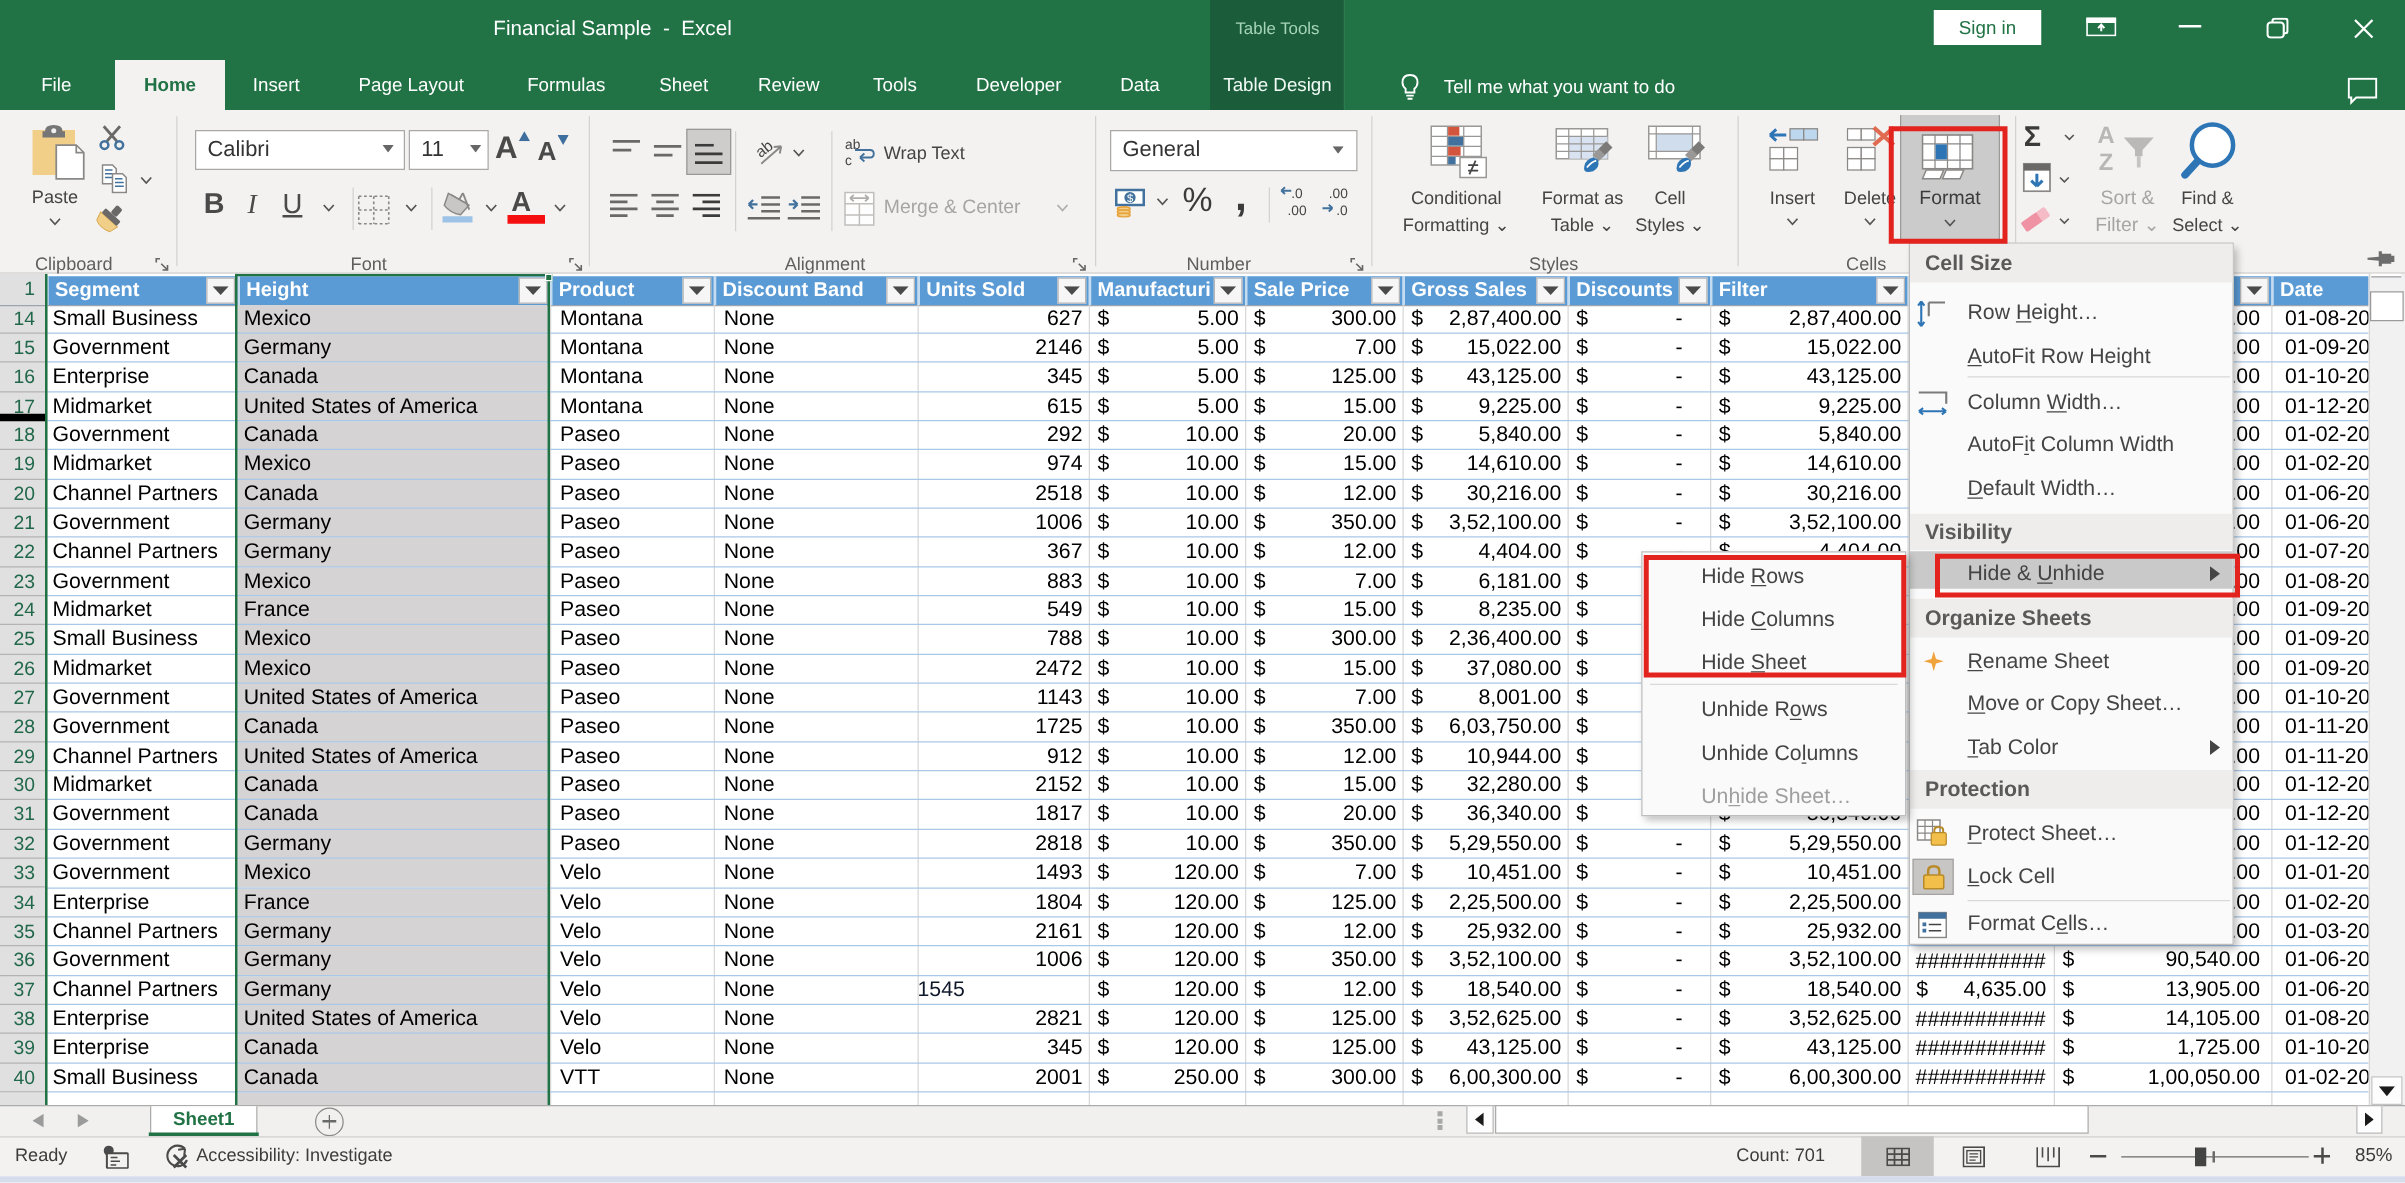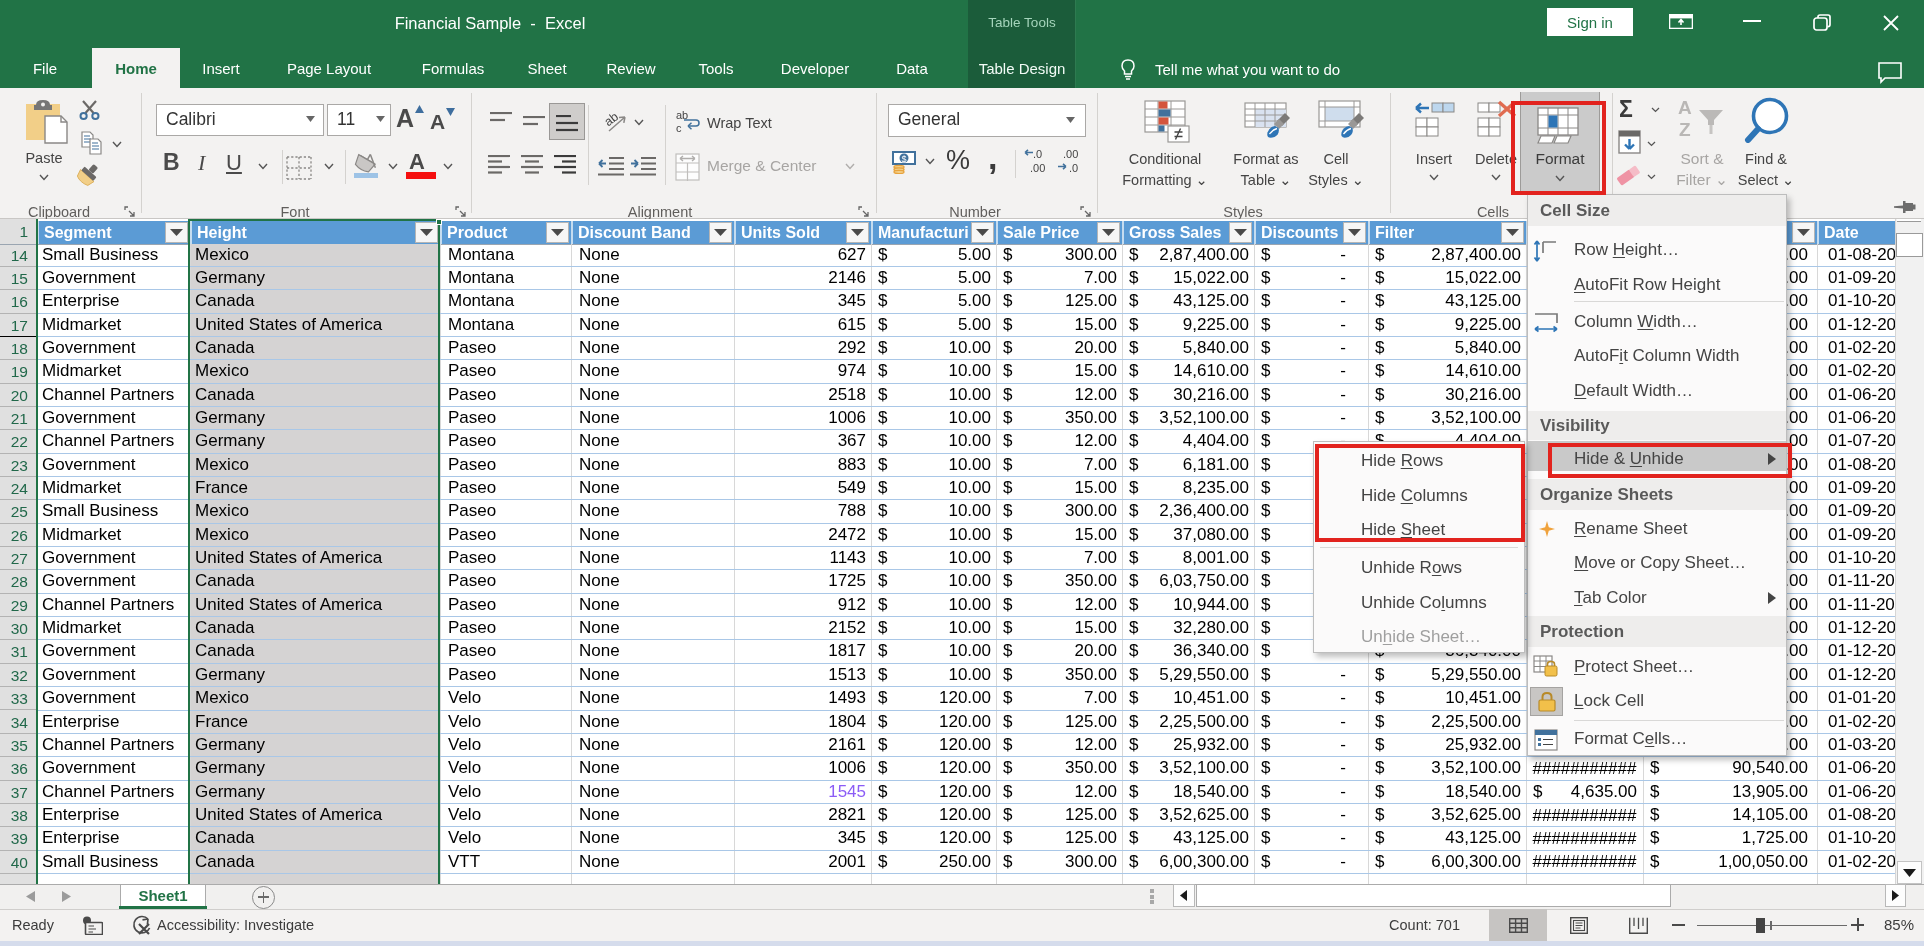--- a/index.html
+++ b/index.html
@@ -490,21 +490,21 @@
     <div class="a" style="left:996px;top:71.19999999999999px;width:121px;height:23.35px;line-height:22.35px;color:#000;font-size:17px;text-align:right;">125.00</div>
 <div class="a" style="left:1129px;top:71.19999999999999px;height:23.35px;line-height:22.35px;color:#000;font-size:17px;">$</div>
     <div class="a" style="left:1122px;top:71.19999999999999px;width:127px;height:23.35px;line-height:22.35px;color:#000;font-size:17px;text-align:right;">43,125.00</div>
 <div class="a" style="left:1261px;top:71.19999999999999px;height:23.35px;line-height:22.35px;color:#000;font-size:17px;">$</div>
     <div class="a" style="left:1254px;top:71.19999999999999px;width:92px;height:23.35px;line-height:22.35px;color:#000;font-size:17px;text-align:right;">-</div>
 <div class="a" style="left:1375px;top:71.19999999999999px;height:23.35px;line-height:22.35px;color:#000;font-size:17px;">$</div>
     <div class="a" style="left:1368px;top:71.19999999999999px;width:153px;height:23.35px;line-height:22.35px;color:#000;font-size:17px;text-align:right;">43,125.00</div>
 <div class="a" style="left:1650px;top:71.19999999999999px;height:23.35px;line-height:22.35px;color:#000;font-size:17px;">$</div>
     <div class="a" style="left:1643px;top:71.19999999999999px;width:165px;height:23.35px;line-height:22.35px;color:#000;font-size:17px;text-align:right;">1,725.00</div>
 <div class="a" style="left:1828px;top:71.19999999999999px;height:23.35px;line-height:22.35px;color:#000;font-size:17px;white-space:nowrap;">01-10-2014</div>
-<div class="a" style="left:0;top:94.55000000000001px;width:37px;height:23.35px;line-height:23.35px;color:#21684a;font-size:15.5px;text-align:right;padding-right:9px;border-bottom:1px solid #000000;">17</div>
+<div class="a" style="left:0;top:94.55000000000001px;width:37px;height:23.35px;line-height:23.35px;color:#21684a;font-size:15.5px;text-align:right;padding-right:9px;border-bottom:6px solid #000000;">17</div>
 <div class="a" style="left:190px;top:94.55000000000001px;width:247.5px;height:23.35px;background:#d5d3d3;"></div>
 <div class="a" style="left:42px;top:94.55000000000001px;height:23.35px;line-height:22.35px;color:#000;font-size:17px;white-space:nowrap;">Midmarket</div>
 <div class="a" style="left:195px;top:94.55000000000001px;height:23.35px;line-height:22.35px;color:#000;font-size:17px;white-space:nowrap;">United States of America</div>
 <div class="a" style="left:448px;top:94.55000000000001px;height:23.35px;line-height:22.35px;color:#000;font-size:17px;">Montana</div>
 <div class="a" style="left:579px;top:94.55000000000001px;height:23.35px;line-height:22.35px;color:#000;font-size:17px;">None</div>
 <div class="a" style="left:734px;top:94.55000000000001px;width:132px;height:23.35px;line-height:22.35px;color:#000;font-size:17px;text-align:right;">615</div>
 <div class="a" style="left:878px;top:94.55000000000001px;height:23.35px;line-height:22.35px;color:#000;font-size:17px;">$</div>
     <div class="a" style="left:871px;top:94.55000000000001px;width:120px;height:23.35px;line-height:22.35px;color:#000;font-size:17px;text-align:right;">5.00</div>
 <div class="a" style="left:1003px;top:94.55000000000001px;height:23.35px;line-height:22.35px;color:#000;font-size:17px;">$</div>
     <div class="a" style="left:996px;top:94.55000000000001px;width:121px;height:23.35px;line-height:22.35px;color:#000;font-size:17px;text-align:right;">15.00</div>
@@ -796,21 +796,21 @@
     <div class="a" style="left:1368px;top:421.45000000000005px;width:153px;height:23.35px;line-height:22.35px;color:#000;font-size:17px;text-align:right;">36,340.00</div>
 <div class="a" style="left:1650px;top:421.45000000000005px;height:23.35px;line-height:22.35px;color:#000;font-size:17px;">$</div>
     <div class="a" style="left:1643px;top:421.45000000000005px;width:165px;height:23.35px;line-height:22.35px;color:#000;font-size:17px;text-align:right;">18,170.00</div>
 <div class="a" style="left:1828px;top:421.45000000000005px;height:23.35px;line-height:22.35px;color:#000;font-size:17px;white-space:nowrap;">01-12-2014</div>
 <div class="a" style="left:0;top:444.79999999999995px;width:37px;height:23.35px;line-height:23.35px;color:#21684a;font-size:15.5px;text-align:right;padding-right:9px;border-bottom:1px solid #b3b3b3;">32</div>
 <div class="a" style="left:190px;top:444.79999999999995px;width:247.5px;height:23.35px;background:#d5d3d3;"></div>
 <div class="a" style="left:42px;top:444.79999999999995px;height:23.35px;line-height:22.35px;color:#000;font-size:17px;white-space:nowrap;">Government</div>
 <div class="a" style="left:195px;top:444.79999999999995px;height:23.35px;line-height:22.35px;color:#000;font-size:17px;white-space:nowrap;">Germany</div>
 <div class="a" style="left:448px;top:444.79999999999995px;height:23.35px;line-height:22.35px;color:#000;font-size:17px;">Paseo</div>
 <div class="a" style="left:579px;top:444.79999999999995px;height:23.35px;line-height:22.35px;color:#000;font-size:17px;">None</div>
-<div class="a" style="left:734px;top:444.79999999999995px;width:132px;height:23.35px;line-height:22.35px;color:#000;font-size:17px;text-align:right;">1513</div>
+<div class="a" style="left:734px;top:444.79999999999995px;width:132px;height:23.35px;line-height:22.35px;color:#000;font-size:17px;text-align:right;">2818</div>
 <div class="a" style="left:878px;top:444.79999999999995px;height:23.35px;line-height:22.35px;color:#000;font-size:17px;">$</div>
     <div class="a" style="left:871px;top:444.79999999999995px;width:120px;height:23.35px;line-height:22.35px;color:#000;font-size:17px;text-align:right;">10.00</div>
 <div class="a" style="left:1003px;top:444.79999999999995px;height:23.35px;line-height:22.35px;color:#000;font-size:17px;">$</div>
     <div class="a" style="left:996px;top:444.79999999999995px;width:121px;height:23.35px;line-height:22.35px;color:#000;font-size:17px;text-align:right;">350.00</div>
 <div class="a" style="left:1129px;top:444.79999999999995px;height:23.35px;line-height:22.35px;color:#000;font-size:17px;">$</div>
     <div class="a" style="left:1122px;top:444.79999999999995px;width:127px;height:23.35px;line-height:22.35px;color:#000;font-size:17px;text-align:right;">5,29,550.00</div>
 <div class="a" style="left:1261px;top:444.79999999999995px;height:23.35px;line-height:22.35px;color:#000;font-size:17px;">$</div>
     <div class="a" style="left:1254px;top:444.79999999999995px;width:92px;height:23.35px;line-height:22.35px;color:#000;font-size:17px;text-align:right;">-</div>
 <div class="a" style="left:1375px;top:444.79999999999995px;height:23.35px;line-height:22.35px;color:#000;font-size:17px;">$</div>
     <div class="a" style="left:1368px;top:444.79999999999995px;width:153px;height:23.35px;line-height:22.35px;color:#000;font-size:17px;text-align:right;">5,29,550.00</div>
@@ -897,21 +897,21 @@
 <div class="a ct" style="left:1526px;top:538.2px;width:117px;height:23.35px;color:#000;font-size:17px;">###########</div>
 <div class="a" style="left:1650px;top:538.2px;height:23.35px;line-height:22.35px;color:#000;font-size:17px;">$</div>
     <div class="a" style="left:1643px;top:538.2px;width:165px;height:23.35px;line-height:22.35px;color:#000;font-size:17px;text-align:right;">90,540.00</div>
 <div class="a" style="left:1828px;top:538.2px;height:23.35px;line-height:22.35px;color:#000;font-size:17px;white-space:nowrap;">01-06-2014</div>
 <div class="a" style="left:0;top:561.5500000000001px;width:37px;height:23.35px;line-height:23.35px;color:#21684a;font-size:15.5px;text-align:right;padding-right:9px;border-bottom:1px solid #b3b3b3;">37</div>
 <div class="a" style="left:190px;top:561.5500000000001px;width:247.5px;height:23.35px;background:#d5d3d3;"></div>
 <div class="a" style="left:42px;top:561.5500000000001px;height:23.35px;line-height:22.35px;color:#000;font-size:17px;white-space:nowrap;">Channel Partners</div>
 <div class="a" style="left:195px;top:561.5500000000001px;height:23.35px;line-height:22.35px;color:#000;font-size:17px;white-space:nowrap;">Germany</div>
 <div class="a" style="left:448px;top:561.5500000000001px;height:23.35px;line-height:22.35px;color:#000;font-size:17px;">Velo</div>
 <div class="a" style="left:579px;top:561.5500000000001px;height:23.35px;line-height:22.35px;color:#000;font-size:17px;">None</div>
-<div class="a" style="left:734px;top:561.5500000000001px;width:132px;height:23.35px;line-height:22.35px;color:#8b5cf6;font-size:17px;text-align:right;">1545</div>
+<div class="a" style="left:734px;top:561.5500000000001px;width:132px;height:23.35px;line-height:22.35px;color:#0f172a;font-size:17px;">1545</div>
 <div class="a" style="left:878px;top:561.5500000000001px;height:23.35px;line-height:22.35px;color:#000;font-size:17px;">$</div>
     <div class="a" style="left:871px;top:561.5500000000001px;width:120px;height:23.35px;line-height:22.35px;color:#000;font-size:17px;text-align:right;">120.00</div>
 <div class="a" style="left:1003px;top:561.5500000000001px;height:23.35px;line-height:22.35px;color:#000;font-size:17px;">$</div>
     <div class="a" style="left:996px;top:561.5500000000001px;width:121px;height:23.35px;line-height:22.35px;color:#000;font-size:17px;text-align:right;">12.00</div>
 <div class="a" style="left:1129px;top:561.5500000000001px;height:23.35px;line-height:22.35px;color:#000;font-size:17px;">$</div>
     <div class="a" style="left:1122px;top:561.5500000000001px;width:127px;height:23.35px;line-height:22.35px;color:#000;font-size:17px;text-align:right;">18,540.00</div>
 <div class="a" style="left:1261px;top:561.5500000000001px;height:23.35px;line-height:22.35px;color:#000;font-size:17px;">$</div>
     <div class="a" style="left:1254px;top:561.5500000000001px;width:92px;height:23.35px;line-height:22.35px;color:#000;font-size:17px;text-align:right;">-</div>
 <div class="a" style="left:1375px;top:561.5500000000001px;height:23.35px;line-height:22.35px;color:#000;font-size:17px;">$</div>
     <div class="a" style="left:1368px;top:561.5500000000001px;width:153px;height:23.35px;line-height:22.35px;color:#000;font-size:17px;text-align:right;">18,540.00</div>

